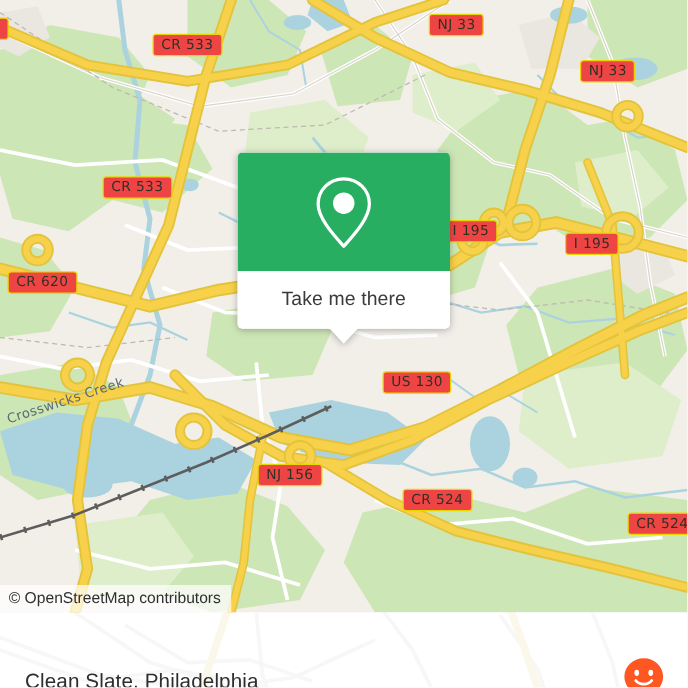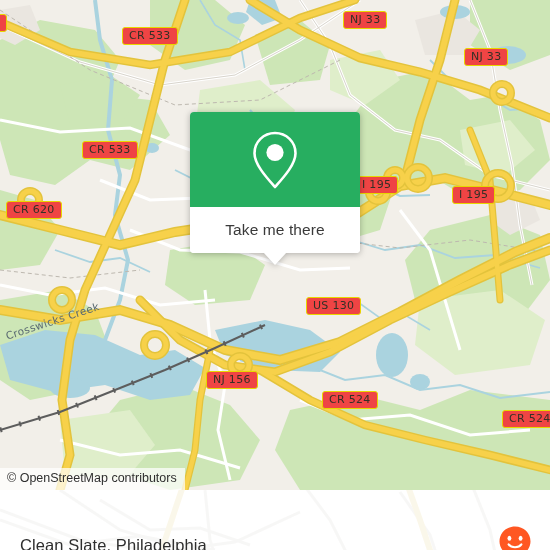--- a/index.html
+++ b/index.html
@@ -55,21 +55,21 @@
     font-family: "DejaVu Sans", sans-serif;
     font-size: 10.5px;
     white-space: nowrap;
     letter-spacing: 0.4px;
   }
 
   
   .callout {
     position: absolute;
     left: 190px;
-    top: 112px;
+    top: 122px;
     width: 170px;
     filter: drop-shadow(0 1px 3px rgba(0,0,0,0.28));
   }
   .callout-body {
     width: 170px;
     border-radius: 4px;
     overflow: hidden;
     background: #ffffff;
   }
   .callout-top {
@@ -320,21 +320,21 @@
       </g>
     </svg>
 
     <div class="shield" style="left:-14px; top:14px;">6</div>
     <div class="shield" style="left:122px; top:27px;">CR 533</div>
     <div class="shield" style="left:343px; top:11px;">NJ 33</div>
     <div class="shield" style="left:464px; top:48px;">NJ 33</div>
     <div class="shield" style="left:82px; top:141px;">CR 533</div>
     <div class="shield" style="left:355px; top:176px;">I 195</div>
     <div class="shield" style="left:452px; top:186px;">I 195</div>
-    <div class="shield" style="left:6px; top:201px;">CR 620</div>
+    <div class="shield" style="left:6px; top:217px;">CR 620</div>
     <div class="shield" style="left:306px; top:297px;">US 130</div>
     <div class="shield" style="left:206px; top:371px;">NJ 156</div>
     <div class="shield" style="left:322px; top:391px;">CR 524</div>
     <div class="shield" style="left:502px; top:410px;">CR 524</div>
 
     <div class="water-label" style="left:6px; top:330px; transform:rotate(-18deg); transform-origin:left center;">Crosswicks Creek</div>
 
     <div class="callout">
       <div class="callout-body">
         <div class="callout-top">

